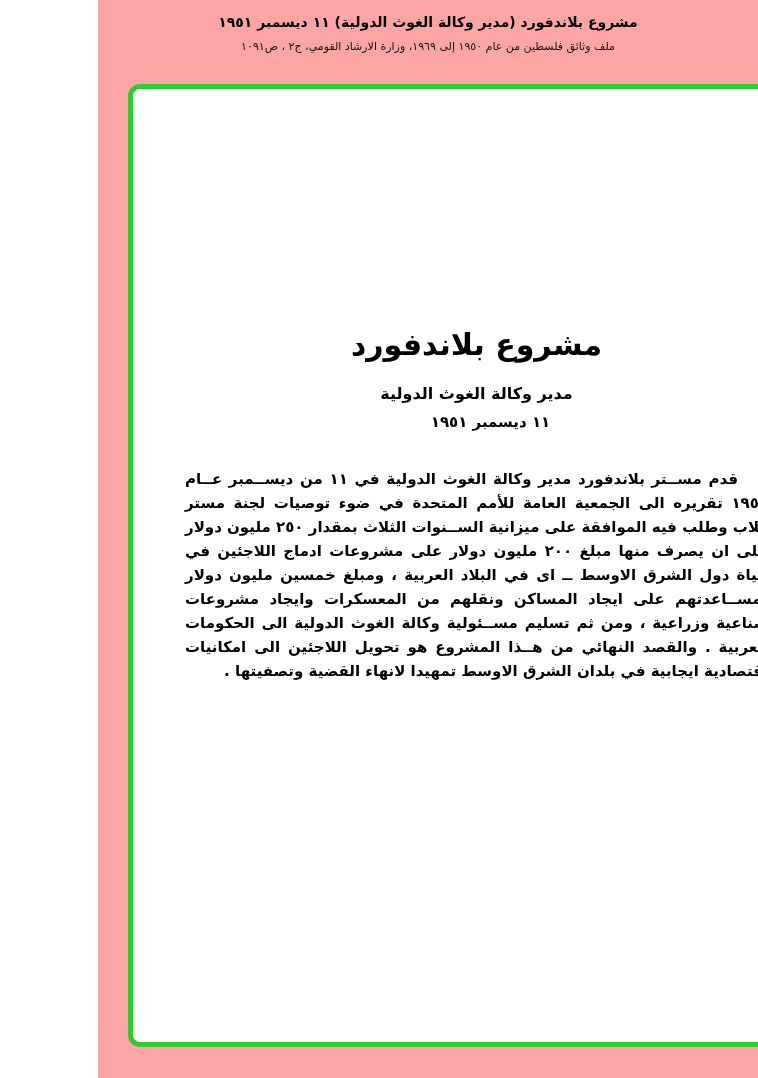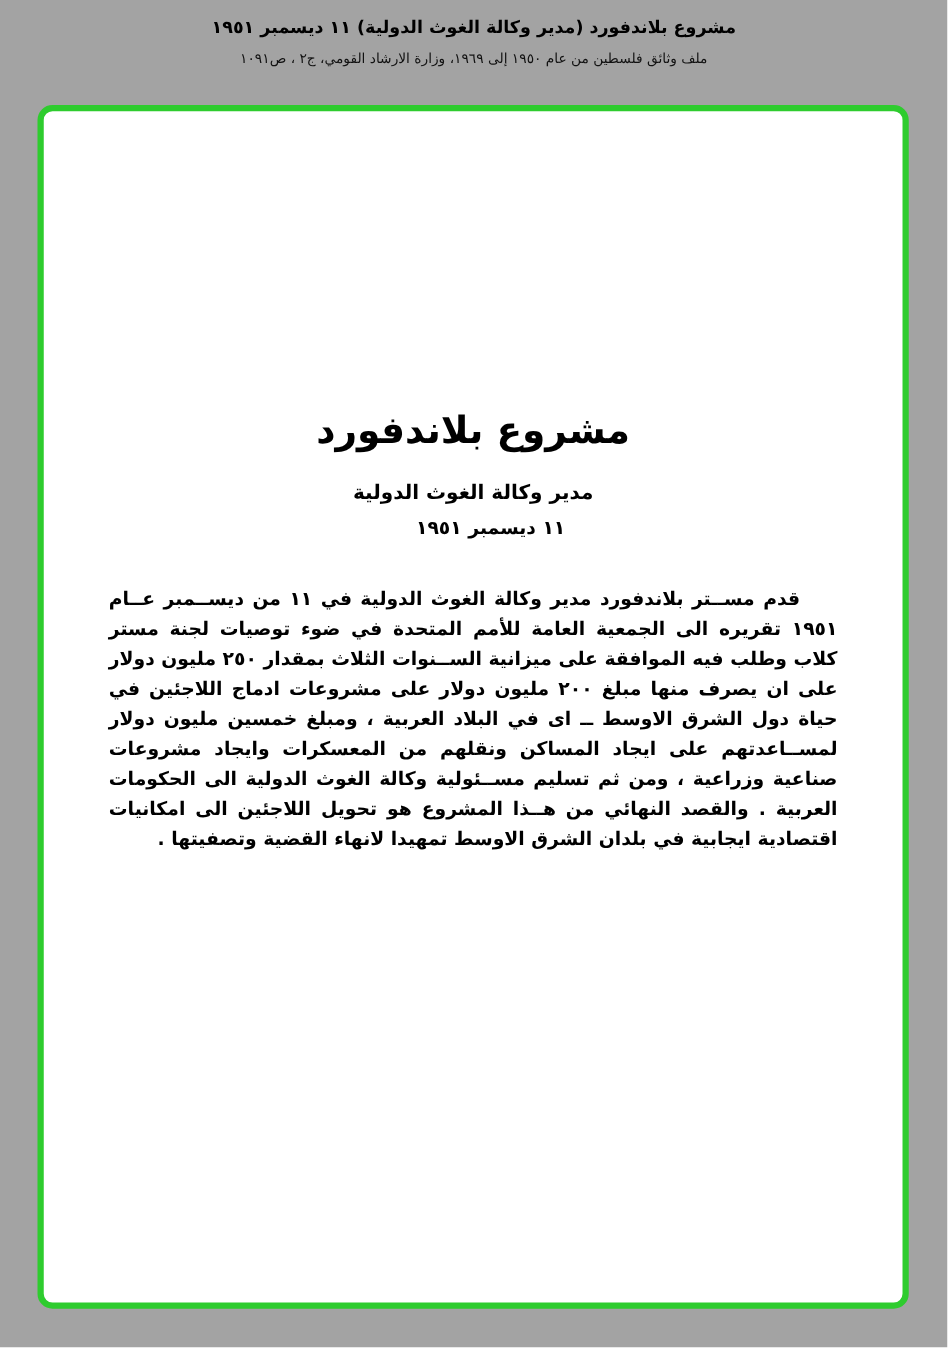--- a/index.html
+++ b/index.html
@@ -3,23 +3,23 @@
 <meta charset="utf-8">
 <style>
   html, body {
     margin: 0;
     padding: 0;
     background: #ffffff;
     font-family: "DejaVu Sans", sans-serif;
   }
   .page {
     position: relative;
-    width: 758px;
+    width: 660px;
     height: 1078px;
-    background: #a3a3a3;
+    background: #fca5a5;
     overflow: hidden;
     direction: rtl;
   }
   .header {
     position: absolute;
     top: 14px;
     left: 0;
     width: 100%;
     text-align: center;
     color: #000000;

